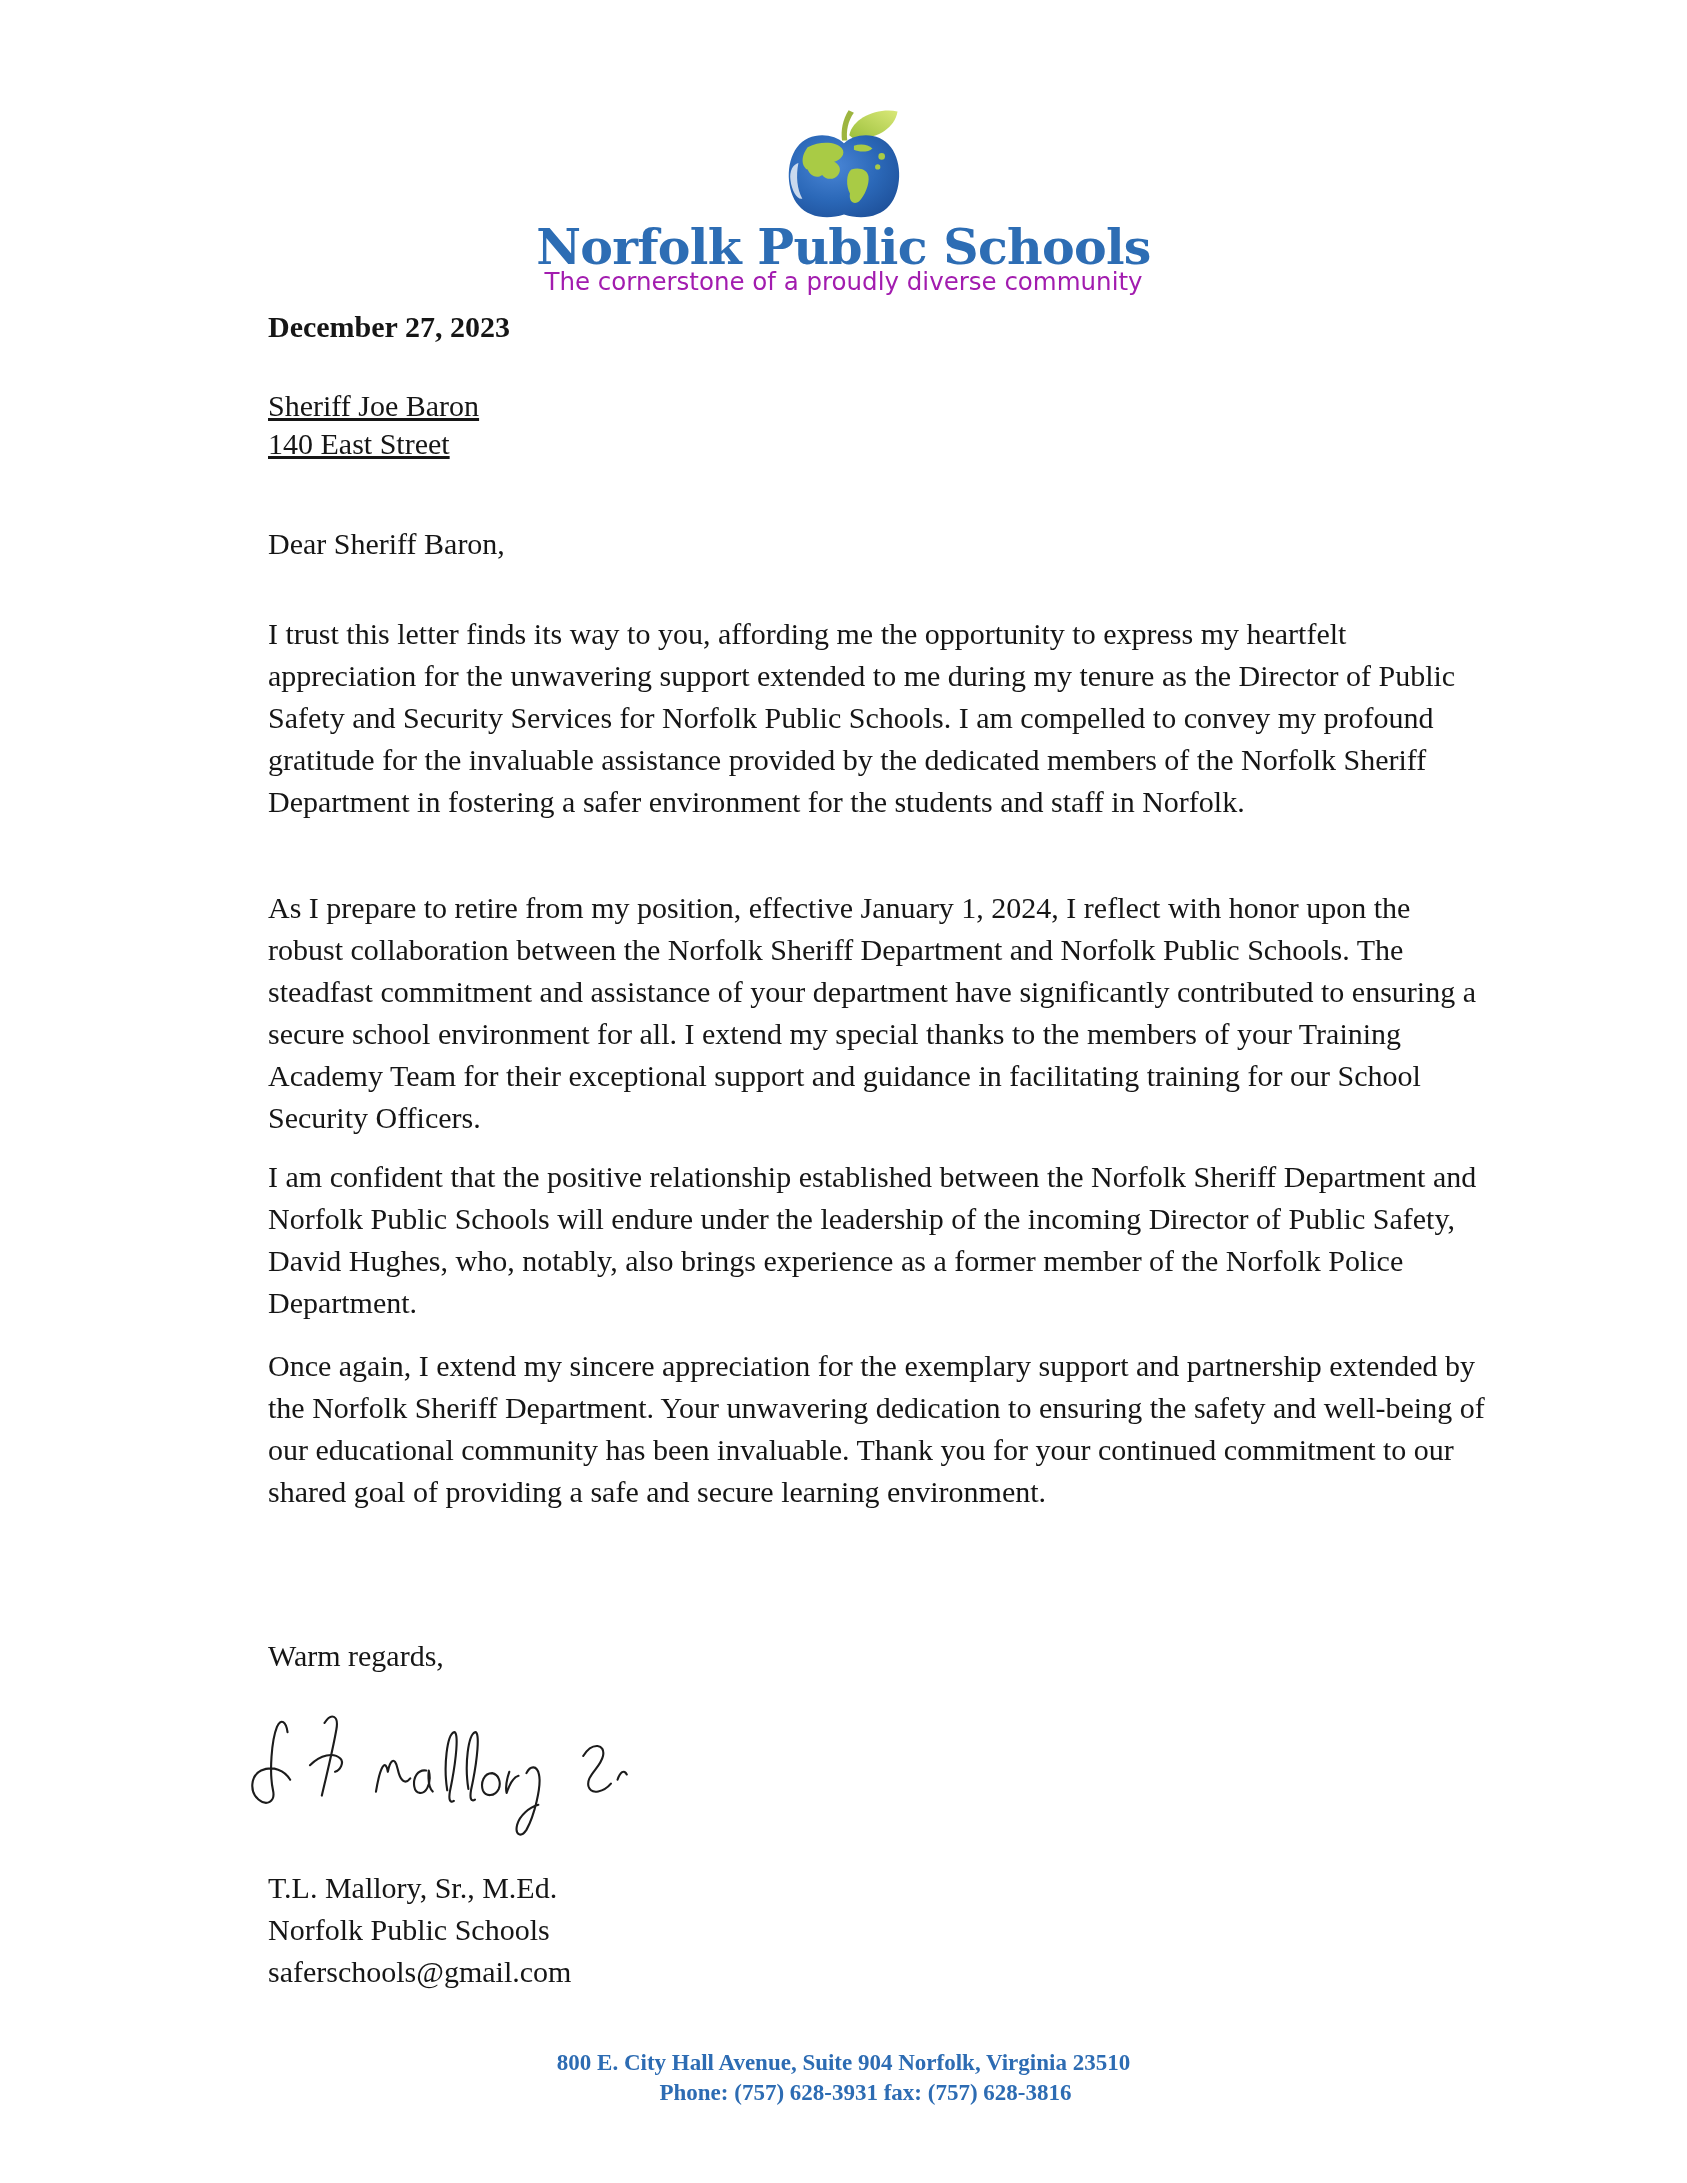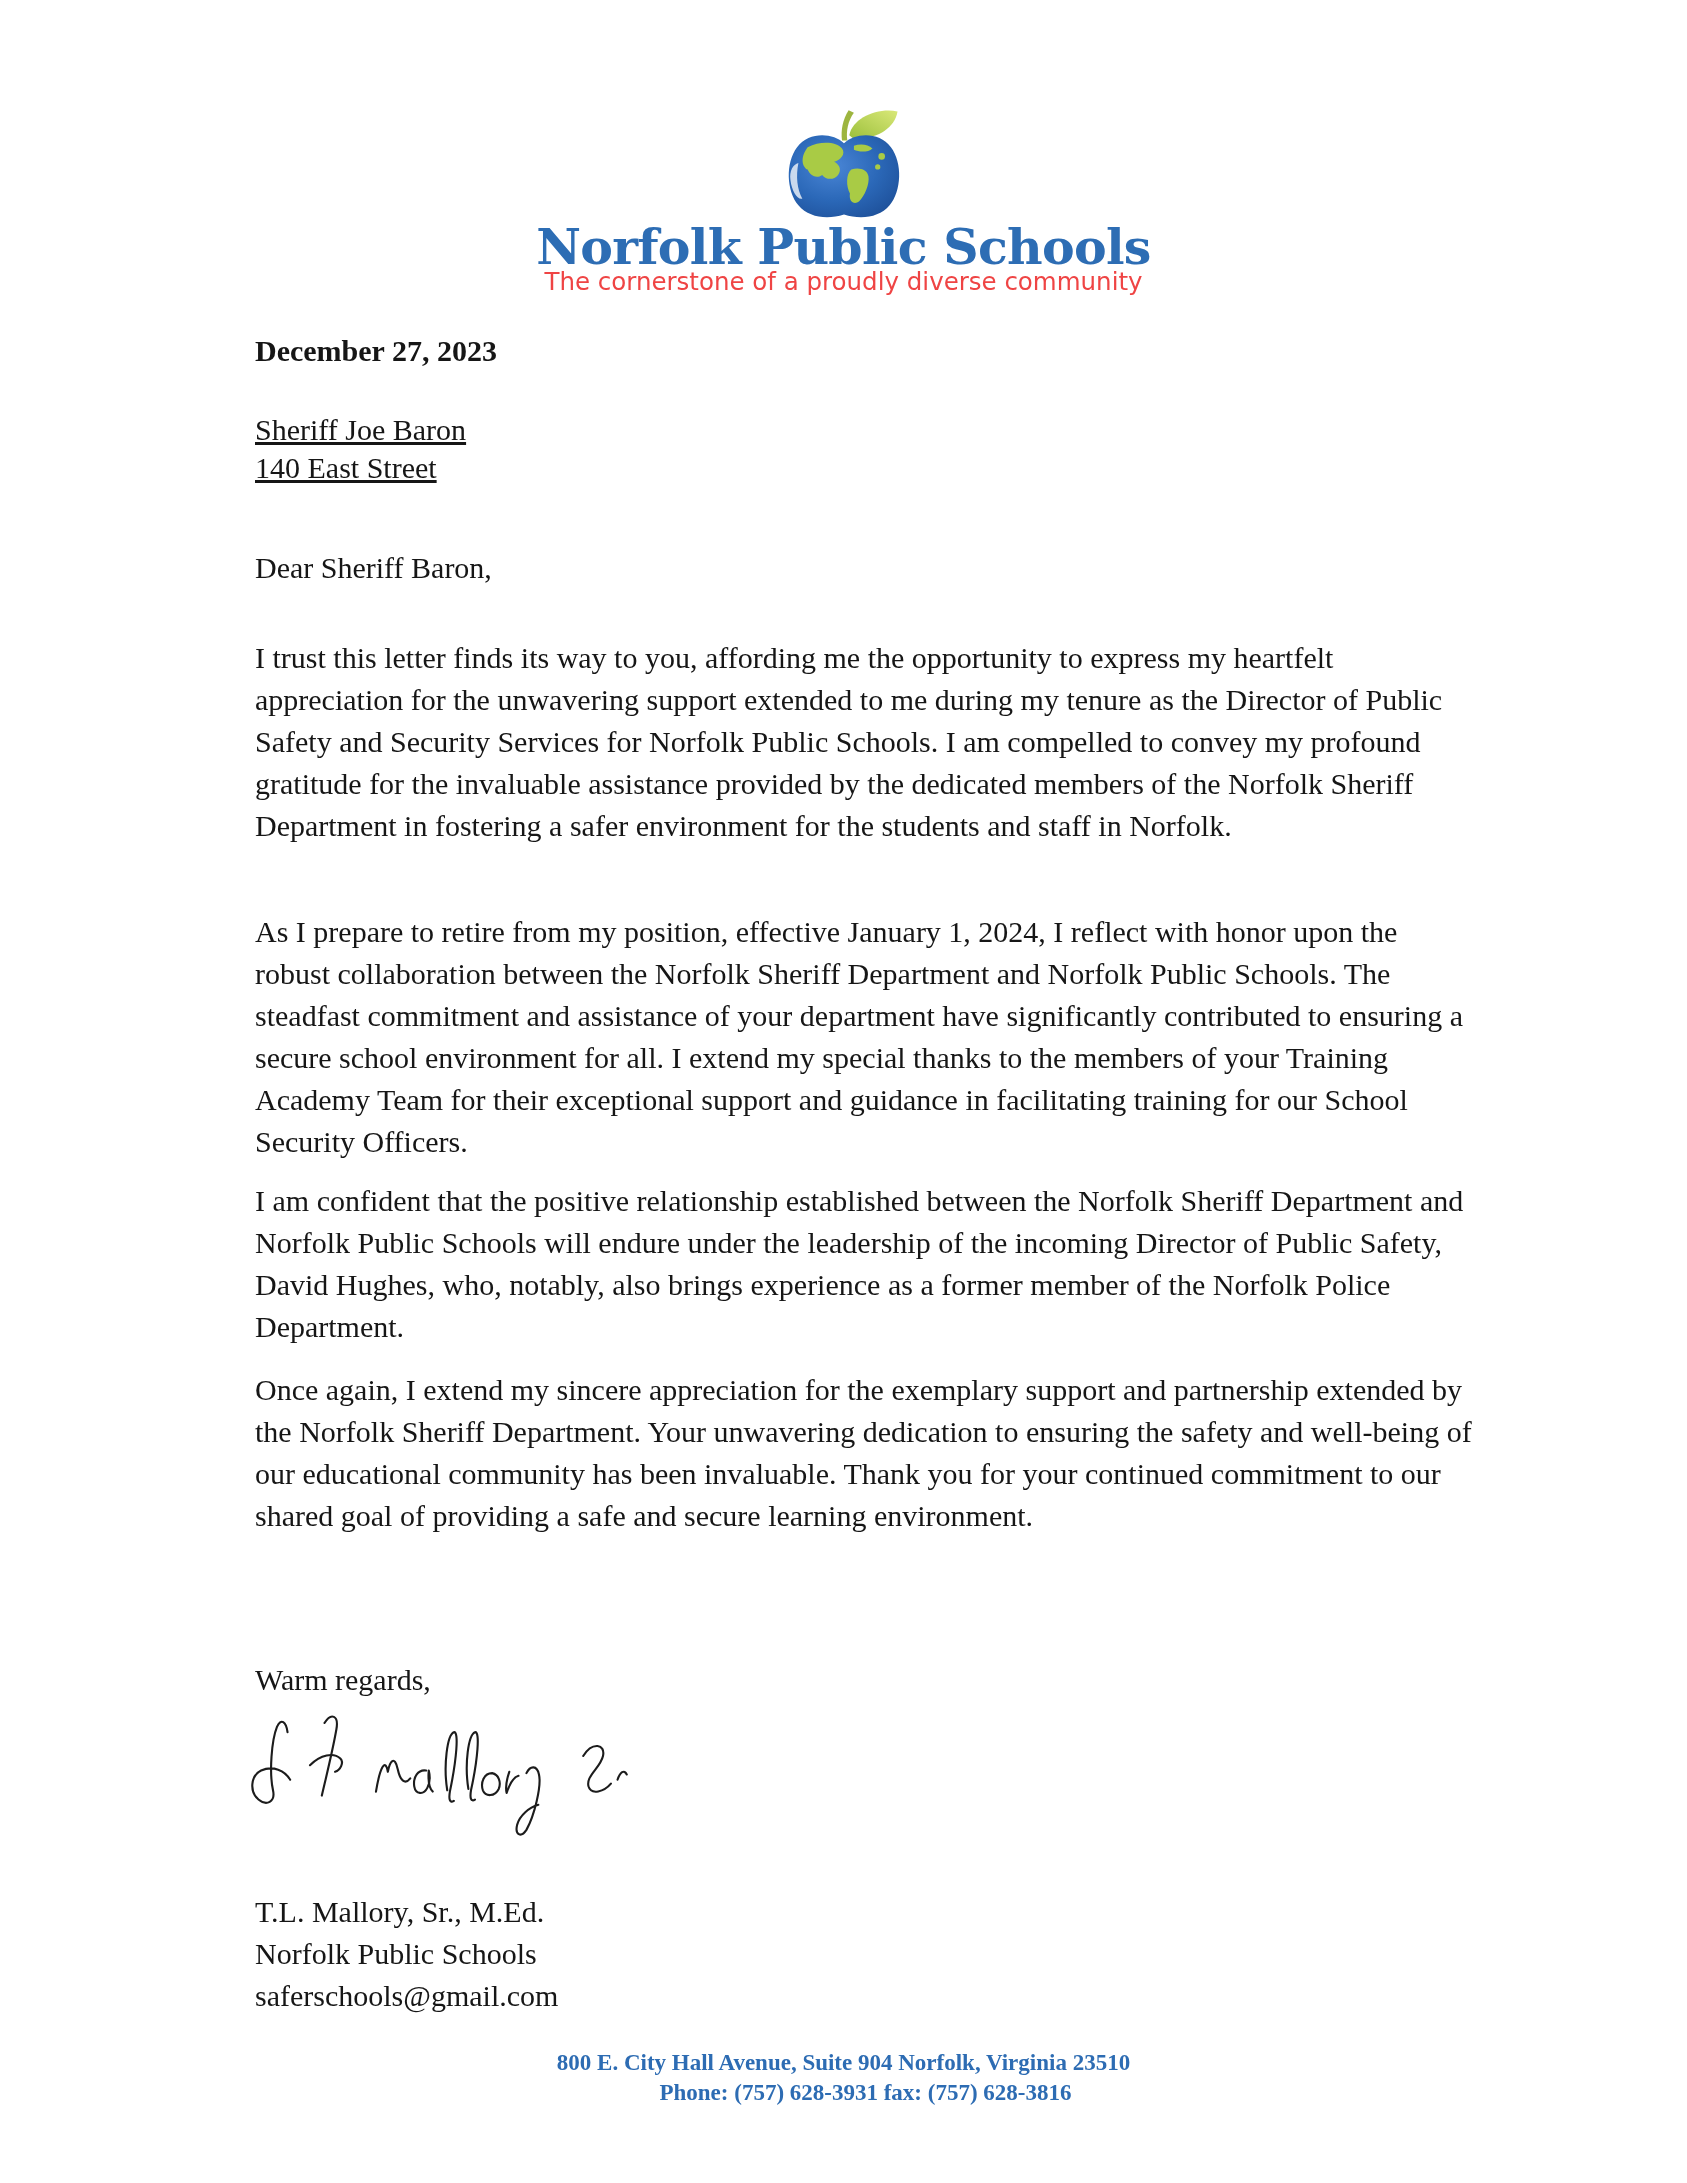--- a/index.html
+++ b/index.html
@@ -28,31 +28,30 @@
     font-size: 49px;
     line-height: 48px;
     letter-spacing: -0.7px;
     color: #2d6db4;
   }
   .logo-tagline {
     margin-top: -1.3px;
     font-family: "DejaVu Sans", sans-serif;
     font-size: 24.5px;
     line-height: 26.5px;
-    color: #ef4444;
+    color: #a21caf;
   }
 
   
   .block {
     position: absolute;
-    left: 255px;
+    left: 268px;
     width: 1217px;
     font-size: 30px;
     line-height: 42px;
-    margin-top: 24px;
   }
   .date-line {
     font-weight: 700;
     font-size: 30px;
   }
   .addr-line { line-height: 38px; text-decoration: underline; }
   .signer-line { line-height: 42px; }
 
   .signature-wrap {
     position: absolute;

